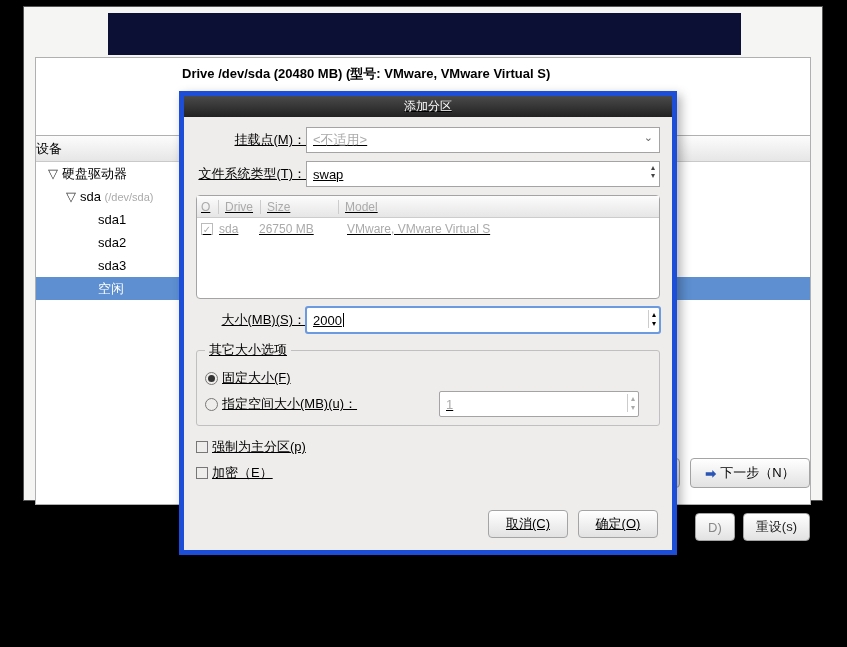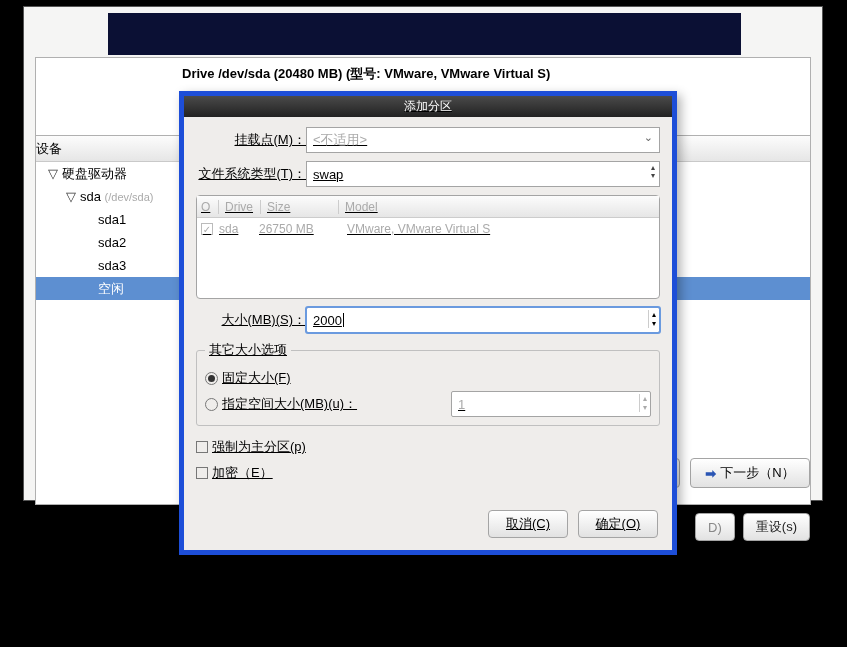--- a/index.html
+++ b/index.html
@@ -194,21 +194,21 @@
   .spin .updown {
     position:absolute; right:3px; top:2px;
     display:flex; flex-direction:column; font-size:8px; line-height:9px;
     border-left:1px solid #ccc; padding-left:3px;
   }
   .caret { display:inline-block; width:1px; height:14px; background:#000; margin-left:1px; vertical-align:middle }
 
   fieldset.opts {
     border:1px solid #c0c0c0;
     border-radius:3px;
-    padding: 6px 8px 8px 8px;
+    padding: 6px 20px 8px 8px;
     margin: 4px 0 8px 0;
   }
   fieldset.opts legend { font-size:13px; padding:0 4px }
   .radio-row, .check-row {
     display:flex; align-items:center; height:26px; gap:4px;
   }
   .radio {
     width:13px; height:13px; border:1px solid #777; border-radius:50%;
     display:inline-flex; align-items:center; justify-content:center;
   }

